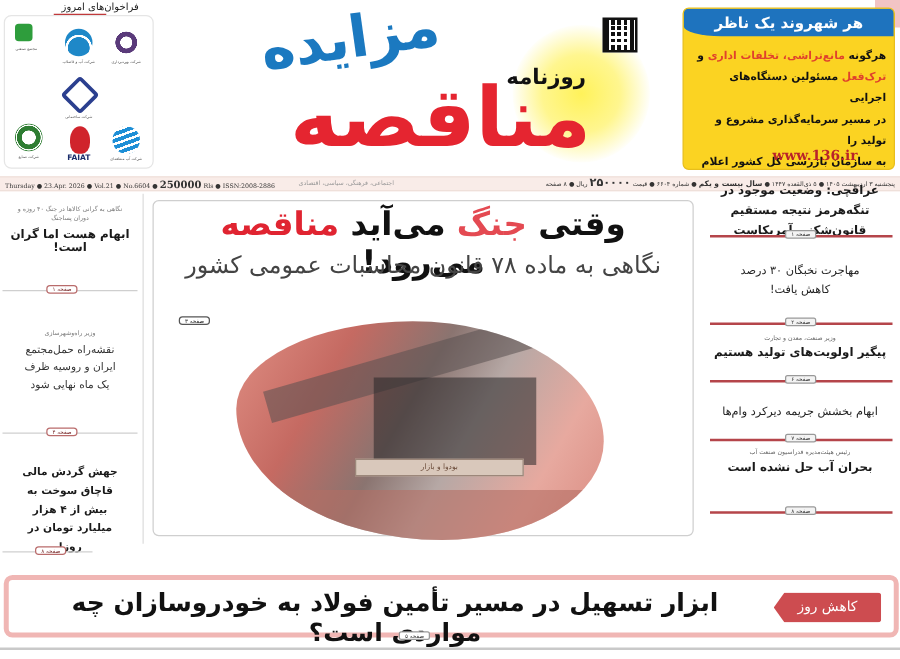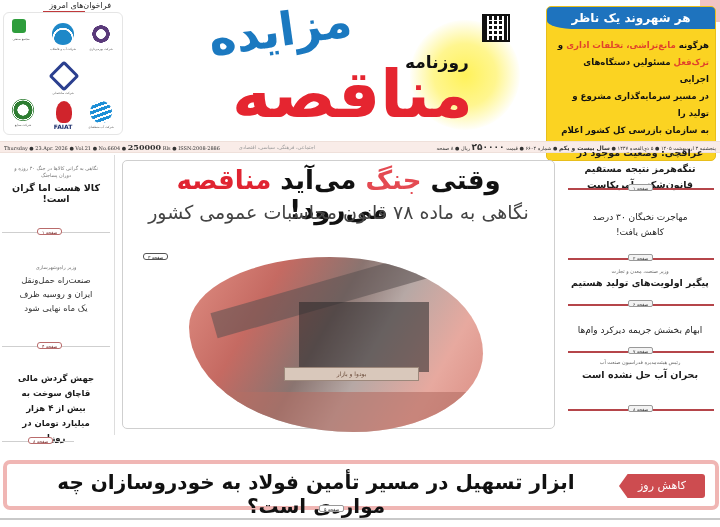--- a/index.html
+++ b/index.html
@@ -24,21 +24,21 @@
   .brand-main { position: absolute; left: 0; top: 60px; width: 345px; text-align: center; font-size: 66px; font-weight: bold;
                 color: #e52530; line-height: 70px; direction: rtl; letter-spacing: -2px; }
   .brand-sub { position: absolute; left: 15px; top: 0px; width: 170px; text-align: center; font-size: 46px; font-weight: bold;
                color: #1b79c0; line-height: 60px; direction: rtl; transform: rotate(-8deg); }
   .brand-tag { position: absolute; left: 225px; top: 52px; font-size: 17px; font-weight: bold; color: #111; direction: rtl; }
   .qr { position: absolute; left: 302px; top: 14px; width: 28px; height: 28px; background:
         repeating-linear-gradient(90deg, #111 0 3px, #fff 3px 5px),
         #fff; border: 2px solid #111; }
   .qr::after { content: ""; position: absolute; inset: 4px; background: repeating-linear-gradient(0deg, #fff 0 2px, transparent 2px 5px); }
 
-  .citizen { position: absolute; left: 546px; top: 6px; width: 170px; height: 155px; border-radius: 5px; background: #fbd322;
+  .citizen { position: absolute; left: 546px; top: 6px; width: 170px; height: 130px; border-radius: 5px; background: #fbd322;
              border: 1px solid #e8be1c; overflow: hidden; }
   .citizen-head { position: absolute; left: 0; right: 0; top: 0; height: 22px; background: #1e73be; color: #fff; font-weight: bold;
                   font-size: 12px; text-align: center; line-height: 22px; direction: rtl; border-bottom-left-radius: 30px 8px; }
   .citizen-body { position: absolute; left: 6px; right: 6px; top: 30px; font-size: 8.6px; font-weight: bold; line-height: 17px;
                   text-align: right; direction: rtl; color: #111; }
   .citizen-body .hl { color: #e0422c; }
   .citizen-url { position: absolute; left: 0; right: 0; bottom: 4px; text-align: center; font-family: "DejaVu Serif", serif;
                  font-size: 11px; font-weight: bold; color: #b9222a; padding-left: 42px; }
   .corner-mark { position: absolute; left: 700px; top: 0; width: 20px; height: 22px; background: #f2c4c4; }
 
@@ -146,28 +146,28 @@
   </div>
   <div class="info-mid">اجتماعی، فرهنگی، سیاسی، اقتصادی</div>
   <div class="info-right">
     <span>پنجشنبه ۳ اردیبهشت ۱۴۰۵ ● ۵ ذی‌القعده ۱۴۴۷ ● </span><b>سال بیست و یکم</b><span> ● شماره ۶۶۰۴ ● قیمت </span><span class="price">۲۵۰۰۰۰</span><span> ریال ● ۸ صفحه</span>
   </div>
 </div>
 
 <div class="leftcol">
   <div style="position:absolute;left:4px;right:6px;top:10px;">
     <div class="kicker" style="padding:0 10px;">نگاهی به گرانی کالاها در جنگ ۴۰ روزه و دوران پسا‌جنگ</div>
-    <div class="lhead" style="font-size:9.5px;font-weight:bold;margin-top:3px;">کالا هست اما گران است!</div>
+    <div class="lhead" style="font-size:9.5px;font-weight:bold;margin-top:3px;">ابهام هست اما گران است!</div>
   </div>
   <div class="rule" style="left:2px;width:108px;top:77px;"></div>
   <div class="page-tag rtl" style="left:37px;top:73px;">صفحه ۱</div>
 
   <div style="position:absolute;left:4px;right:6px;top:109px;">
     <div class="kicker">وزیر راه‌وشهرسازی</div>
-    <div class="lhead" style="font-size:8.5px;line-height:14px;color:#333;margin-top:2px;padding:0 14px;">صنعت‌راه حمل‌ونقل ایران و روسیه ظرف یک ماه نهایی شود</div>
+    <div class="lhead" style="font-size:8.5px;line-height:14px;color:#333;margin-top:2px;padding:0 14px;">نقشه‌راه حمل‌مجتمع ایران و روسیه ظرف یک ماه نهایی شود</div>
   </div>
   <div class="rule" style="left:2px;width:108px;top:191px;"></div>
   <div class="page-tag rtl" style="left:37px;top:187px;">صفحه ۴</div>
 
   <div style="position:absolute;left:4px;right:6px;top:216px;">
     <div class="lhead" style="font-size:8.5px;font-weight:bold;line-height:15px;padding:0 8px;">جهش گردش مالی قاچاق سوخت به بیش از ۴ هزار میلیارد تومان در روز!</div>
   </div>
   <div class="rule" style="left:2px;width:72px;top:286px;"></div>
   <div class="page-tag rtl" style="left:28px;top:282px;">صفحه ۸</div>
 </div>

